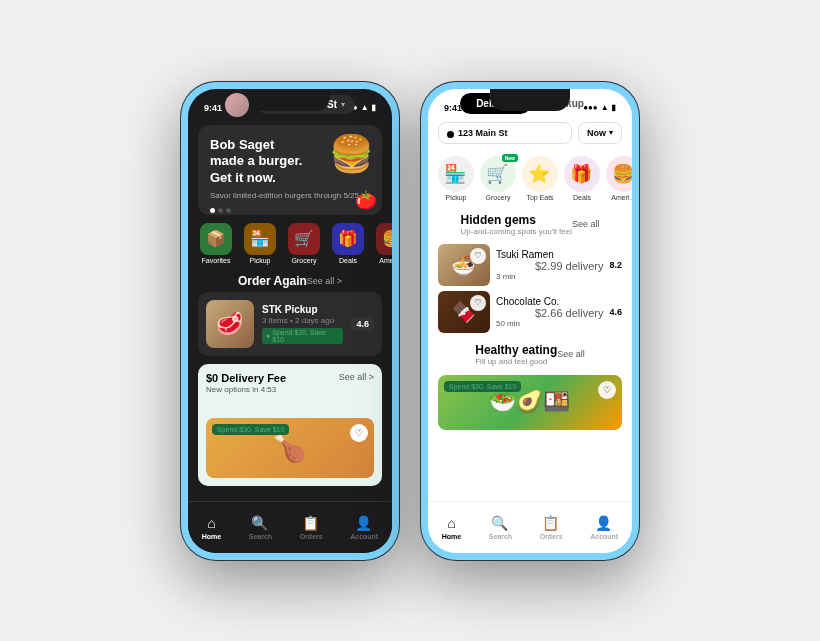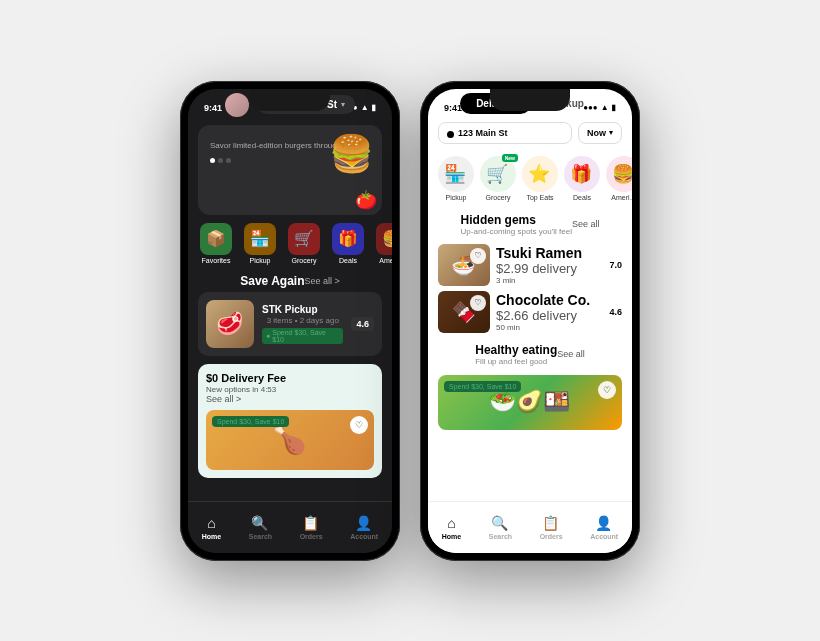--- a/index.html
+++ b/index.html
@@ -13,21 +13,21 @@
       padding: 20px;
     }
     .phones-container {
       display: flex;
       gap: 20px;
       align-items: center;
     }
     .phone {
       width: 220px;
       height: 480px;
-      background: #000000;
+      background: #7dd3fc;
       border-radius: 36px;
       padding: 8px;
       box-shadow: 0 20px 60px rgba(0,0,0,0.4), inset 0 0 0 1px #333;
       position: relative;
     }
     .phone-screen {
       width: 100%;
       height: 100%;
       border-radius: 28px;
       overflow: hidden;
@@ -207,21 +207,21 @@
       background: #555;
       font-size: 22px;
       display: flex;
       align-items: center;
       justify-content: center;
       flex-shrink: 0;
       overflow: hidden;
     }
     .order-details { flex: 1; }
     .order-name { color: #fff; font-size: 10px; font-weight: 700; }
-    .order-meta { color: #888; font-size: 8px; margin-top: 1px; text-align: center; }
+    .order-meta { color: #888; font-size: 8px; margin-top: 1px; }
     .order-promo {
       display: flex;
       align-items: center;
       gap: 3px;
       margin-top: 3px;
     }
     .promo-badge {
       background: #1a6b3a;
       color: #4caf7d;
       font-size: 7px;
@@ -244,22 +244,21 @@
       margin: 0 10px;
       background: #e8f5f0;
       border-radius: 10px;
       padding: 8px;
     }
     .delivery-title { font-size: 11px; font-weight: 800; color: #000; }
     .delivery-meta { font-size: 8px; color: #555; margin-top: 1px; }
     .delivery-header {
       display: flex;
       justify-content: space-between;
-      margin-bottom: 6px;
-      flex-direction: column;
+      margin-bottom: 24px;
     }
     .food-card {
       position: relative;
       border-radius: 8px;
       overflow: hidden;
       height: 60px;
       background: linear-gradient(135deg, #e8aa44, #d4843a);
       display: flex;
       align-items: center;
       justify-content: center;
@@ -424,22 +423,22 @@
       font-size: 20px;
       display: flex;
       align-items: center;
       justify-content: center;
       position: relative;
       overflow: hidden;
     }
     .rest-img-ramen { background: linear-gradient(135deg, #c8a97a, #8b6340); }
     .rest-img-choc { background: linear-gradient(135deg, #5c3317, #3d1f0a); }
     .rest-details { flex: 1; }
-    .rest-name { font-size: 14px; font-weight: 700; color: #000; }
-    .rest-delivery { font-size: 13px; color: #555; }
+    .rest-name { font-size: 10px; font-weight: 400; color: #000; }
+    .rest-delivery { font-size: 11px; color: #555; text-align: right; }
     .rest-time { font-size: 8px; color: #555; }
     .rest-rating {
       font-size: 9px;
       font-weight: 700;
       color: #000;
     }
     .rest-heart {
       position: absolute;
       top: 4px;
       right: 4px;
@@ -530,20 +529,21 @@
         <div class="dark-header">
           <div class="avatar-placeholder"></div>
           <div style="width:8px"></div>
           <div class="location-pill">
             <span class="location-text">1455 Market St</span>
             <span class="chevron">▾</span>
           </div>
         </div>
 
         <div class="hero-banner">
+          <div class="hero-title">Bob Saget made a burger. Get it now.</div>
           <div class="hero-subtitle">Savor limited-edition burgers through 5/25</div>
           <div class="hero-dots">
             <div class="dot active"></div>
             <div class="dot"></div>
             <div class="dot"></div>
           </div>
           <div class="hero-burger">🍔</div>
           <div class="hero-tomato">🍅</div>
         </div>
 
@@ -564,21 +564,21 @@
             <div class="category-icon" style="background:#3030aa;">🎁</div>
             <span class="category-label label-dark">Deals</span>
           </div>
           <div class="category-item">
             <div class="category-icon" style="background:#7a2020;">🍔</div>
             <span class="category-label label-dark">Ameri…</span>
           </div>
         </div>
 
         <div class="section-header">
-          <span class="section-title title-dark">Save Again</span>
+          <span class="section-title title-dark">Order Again</span>
           <span class="see-all see-all-dark">See all &gt;</span>
         </div>
 
         <div class="order-card">
           <div class="order-img rest-img-ramen">🥩</div>
           <div class="order-details">
             <div class="order-name">STK Pickup</div>
             <div class="order-meta">3 items • 2 days ago</div>
             <div class="order-promo">
               <div class="promo-badge">
@@ -699,21 +699,21 @@
           <div class="restaurant-row">
             <div class="rest-img rest-img-ramen">
               🍜
               <div class="rest-heart">♡</div>
             </div>
             <div class="rest-details">
               <div class="rest-name">Tsuki Ramen</div>
               <div class="rest-delivery">$2.99 delivery</div>
               <div class="rest-time">3 min</div>
             </div>
-            <div class="rest-rating">7.0</div>
+            <div class="rest-rating">8.2</div>
           </div>
 
           <div class="restaurant-row">
             <div class="rest-img rest-img-choc">
               🍫
               <div class="rest-heart">♡</div>
             </div>
             <div class="rest-details">
               <div class="rest-name">Chocolate Co.</div>
               <div class="rest-delivery">$2.66 delivery</div>

